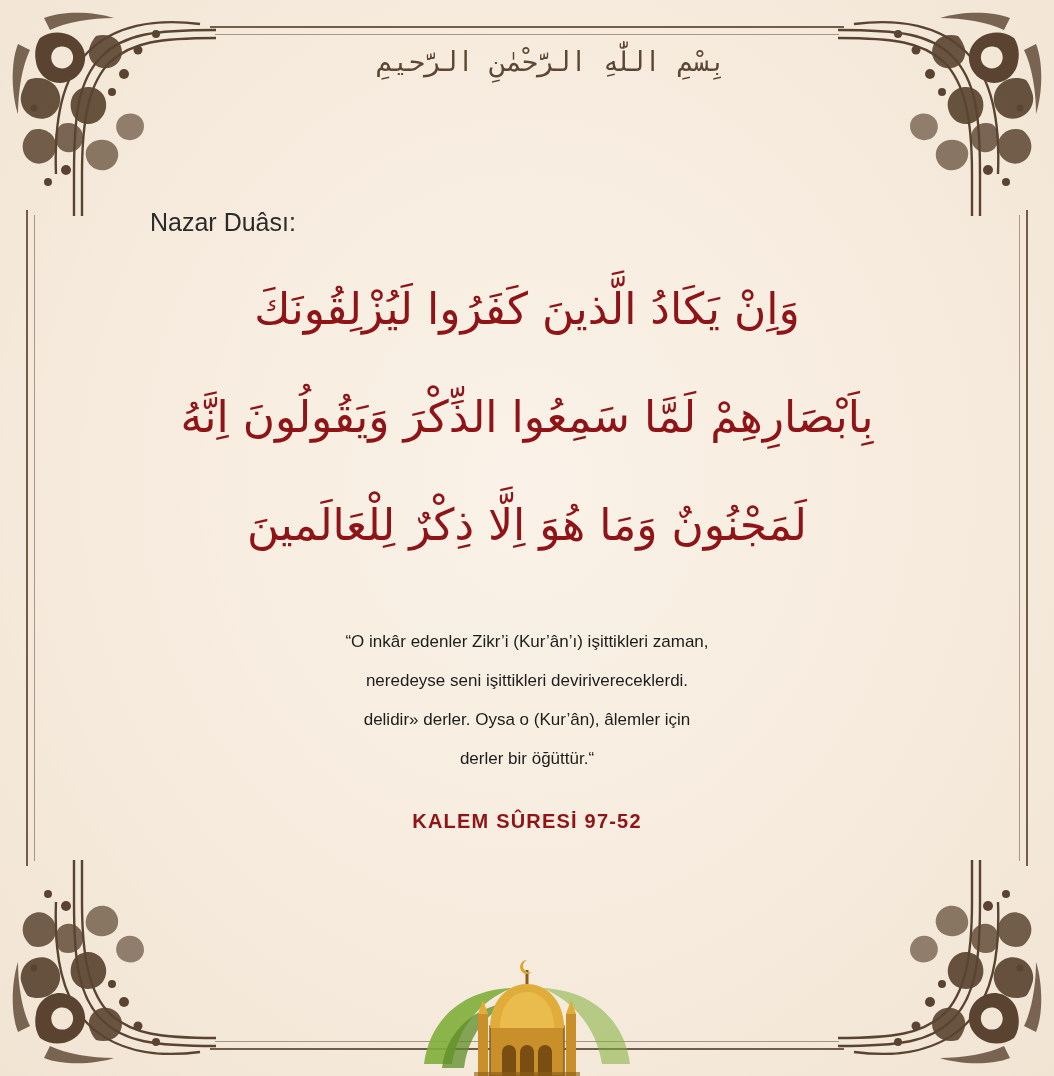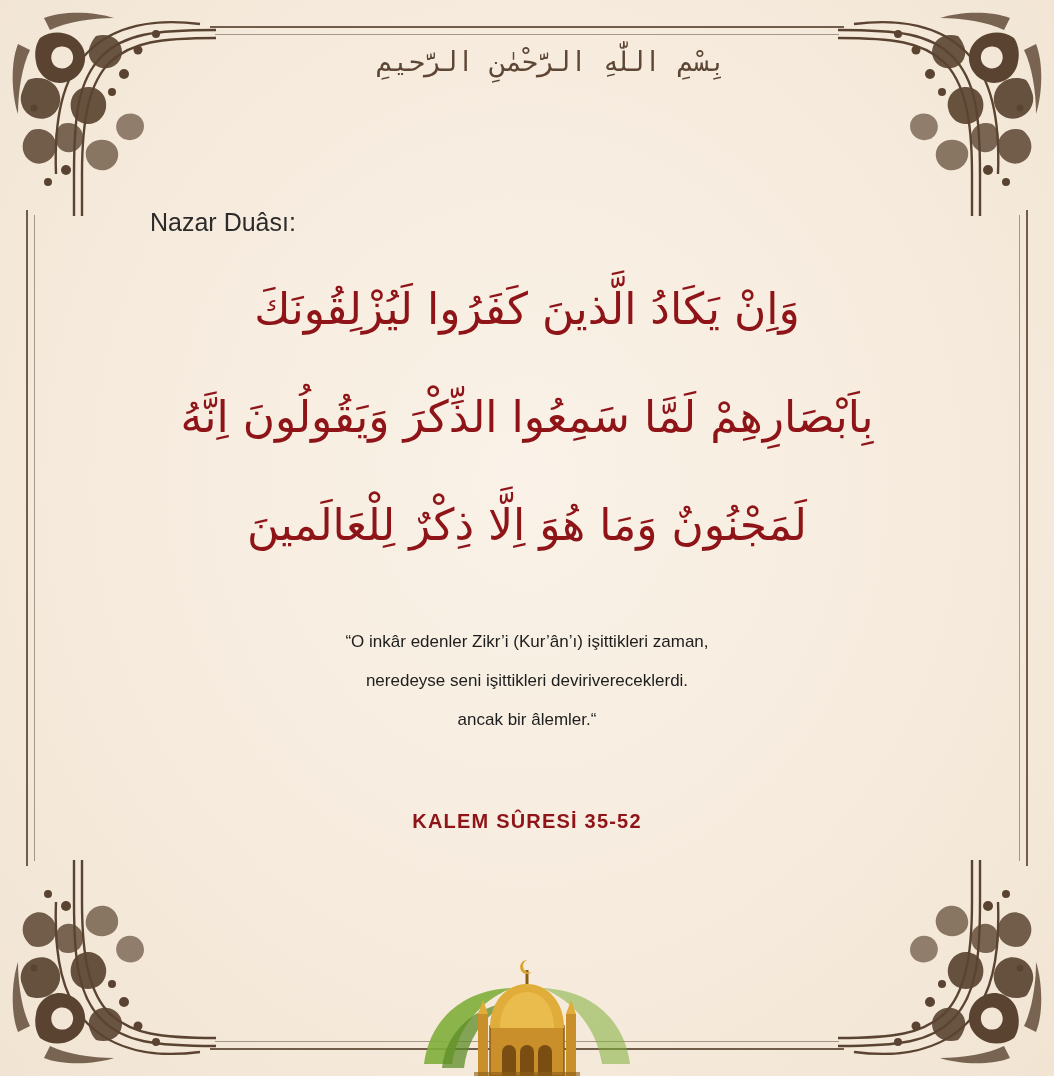--- a/index.html
+++ b/index.html
@@ -287,24 +287,25 @@
 
     <div class="arabic-block">
       <div class="arabic-line">وَاِنْ يَكَادُ الَّذينَ كَفَرُوا لَيُزْلِقُونَكَ</div>
       <div class="arabic-line">بِاَبْصَارِهِمْ لَمَّا سَمِعُوا الذِّكْرَ وَيَقُولُونَ اِنَّهُ</div>
       <div class="arabic-line">لَمَجْنُونٌ وَمَا هُوَ اِلَّا ذِكْرٌ لِلْعَالَمينَ</div>
     </div>
 
     <div class="translation">
       <div>“O inkâr edenler Zikr’i (Kur’ân’ı) işittikleri zaman,</div>
       <div>neredeyse seni işittikleri deviriverecekler­di.</div>
-      <div>ancak bir âlemler.“</div>
+      <div>delidir» derler. Oysa o (Kur’ân), âlemler için</div>
+      <div>derler bir öğüttür.“</div>
     </div>
 
-    <div class="source">KALEM SÛRESİ 35-52</div>
+    <div class="source">KALEM SÛRESİ 97-52</div>
   </div>
 
   <div class="emblem">
     <svg viewBox="0 0 230 120" xmlns="http://www.w3.org/2000/svg">
 
       <path d="M12 108 C18 62 52 34 100 32 C70 44 46 70 40 108 Z" fill="#7fae3a" opacity=".9"></path>
       <path d="M218 108 C212 62 178 34 130 32 C160 44 184 70 190 108 Z" fill="#7fae3a" opacity=".55"></path>
       <path d="M30 112 C34 76 60 52 98 46 C74 58 56 80 52 112 Z" fill="#5e8c28" opacity=".75"></path>
 
       <rect x="78" y="70" width="74" height="50" fill="#c98f2a"></rect>

